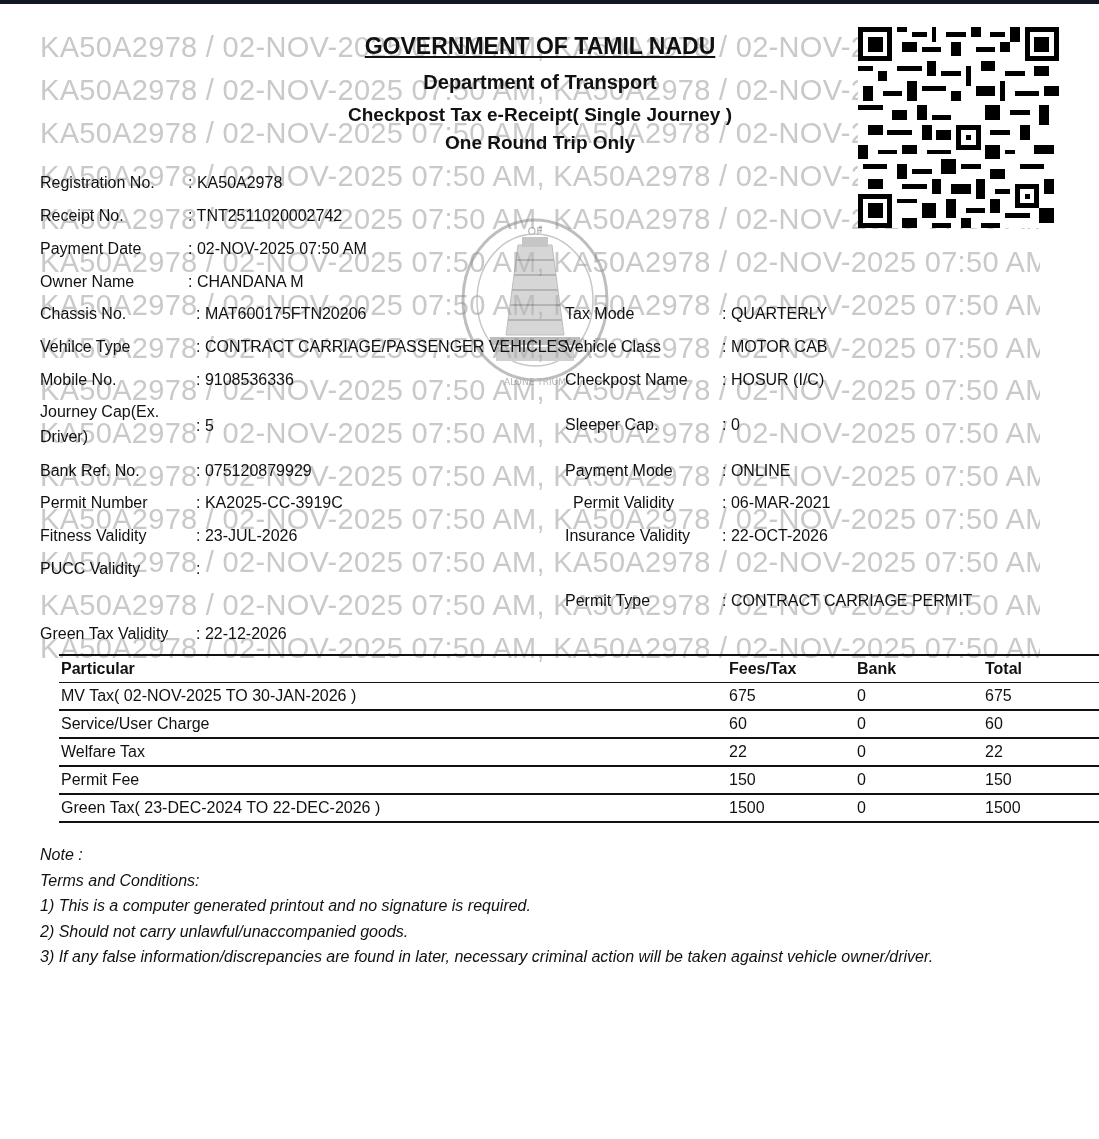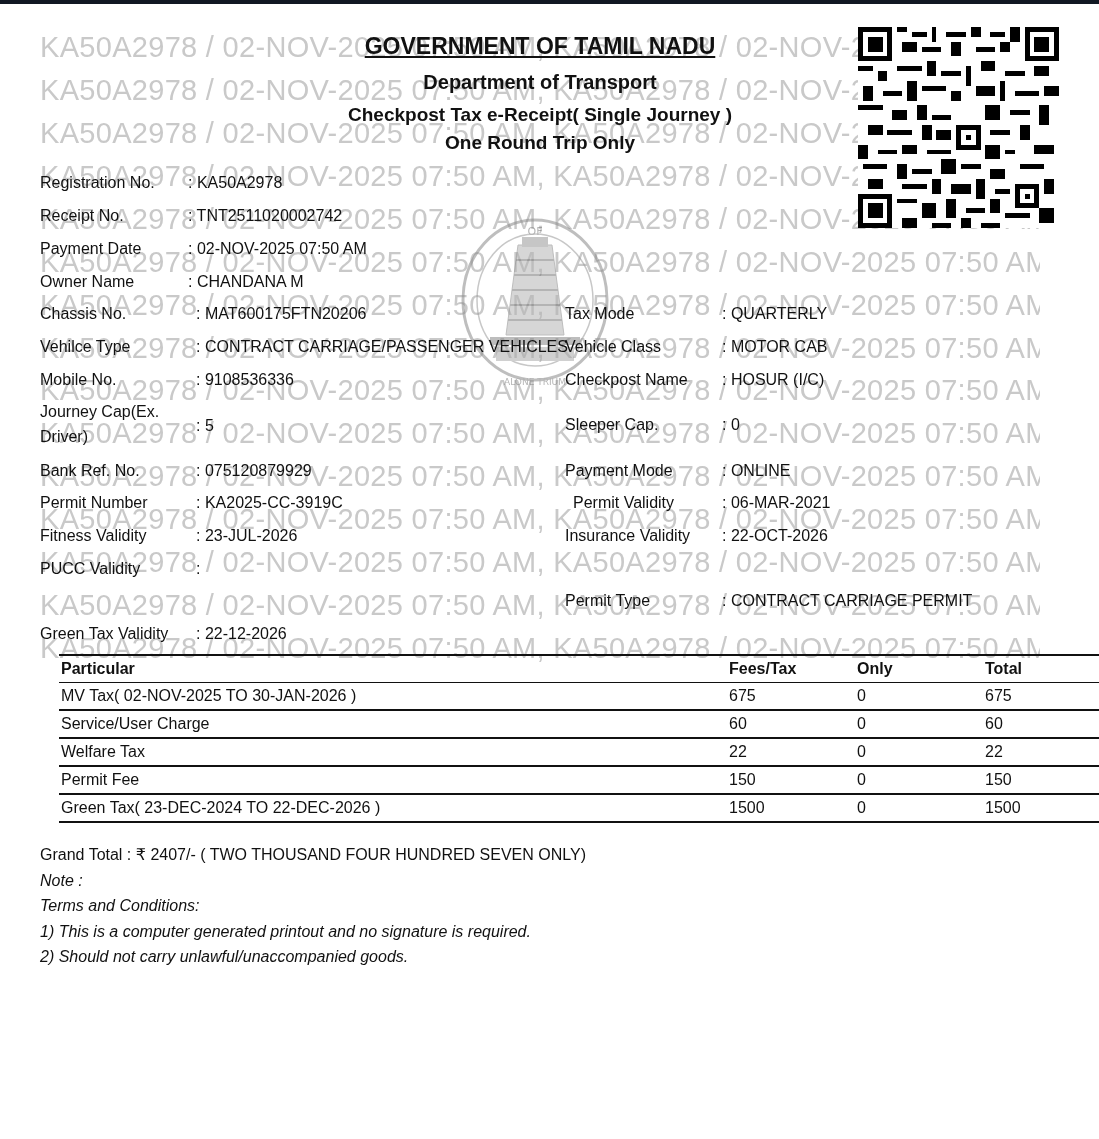--- a/index.html
+++ b/index.html
@@ -279,21 +279,21 @@
 <div class="field" style="left:565px;top:592px">
   <span class="lbl" style="left:0">Permit Type</span>
   <span class="val" style="left:157px">: CONTRACT CARRIAGE PERMIT</span>
 </div>
 
 <table class="fee-table">
   <thead>
     <tr>
       <th class="c1">Particular</th>
       <th class="c2">Fees/Tax</th>
-      <th class="c3">Only</th>
+      <th class="c3">Bank</th>
       <th class="c4">Total</th>
     </tr>
   </thead>
   <tbody>
     <tr>
       <td>MV Tax( 02-NOV-2025 TO 30-JAN-2026 )</td>
       <td>675</td>
       <td>0</td>
       <td>675</td>
     </tr>
@@ -318,20 +318,18 @@
     <tr>
       <td>Green Tax( 23-DEC-2024 TO 22-DEC-2026 )</td>
       <td>1500</td>
       <td>0</td>
       <td>1500</td>
     </tr>
   </tbody>
 </table>
 
 <div class="footer">
-  <div>
-    <span class="bold">Grand Total :</span><span> ₹ 2407/- ( TWO THOUSAND FOUR HUNDRED SEVEN ONLY)</span>
-  </div>
   <div class="bold it">Note :</div>
   <div class="bold it">Terms and Conditions:</div>
   <div class="it">1) This is a computer generated printout and no signature is required.</div>
   <div class="it">2) Should not carry unlawful/unaccompanied goods.</div>
+  <div class="it">3) If any false information/discrepancies are found in later, necessary criminal action will be taken against vehicle owner/driver.</div>
 </div>
 
 </body></html>

